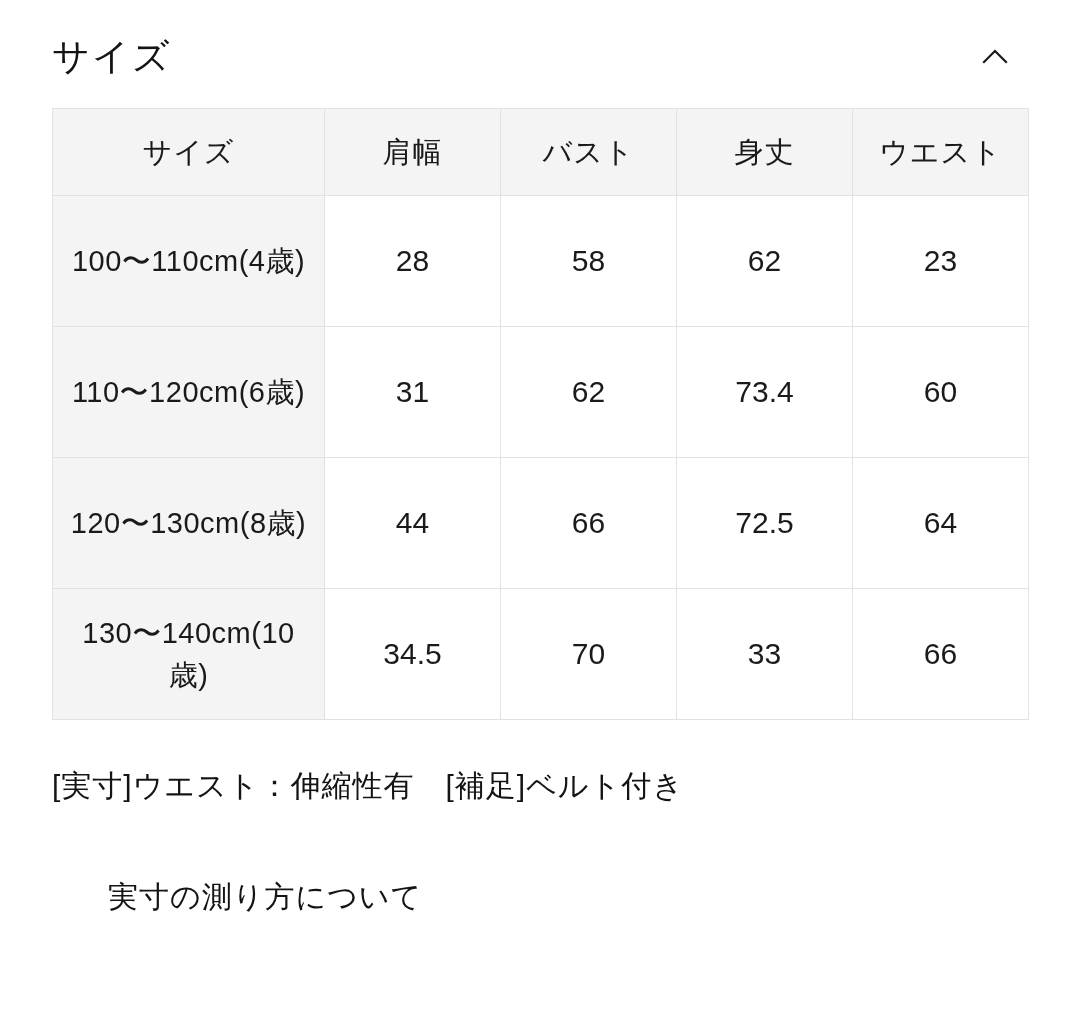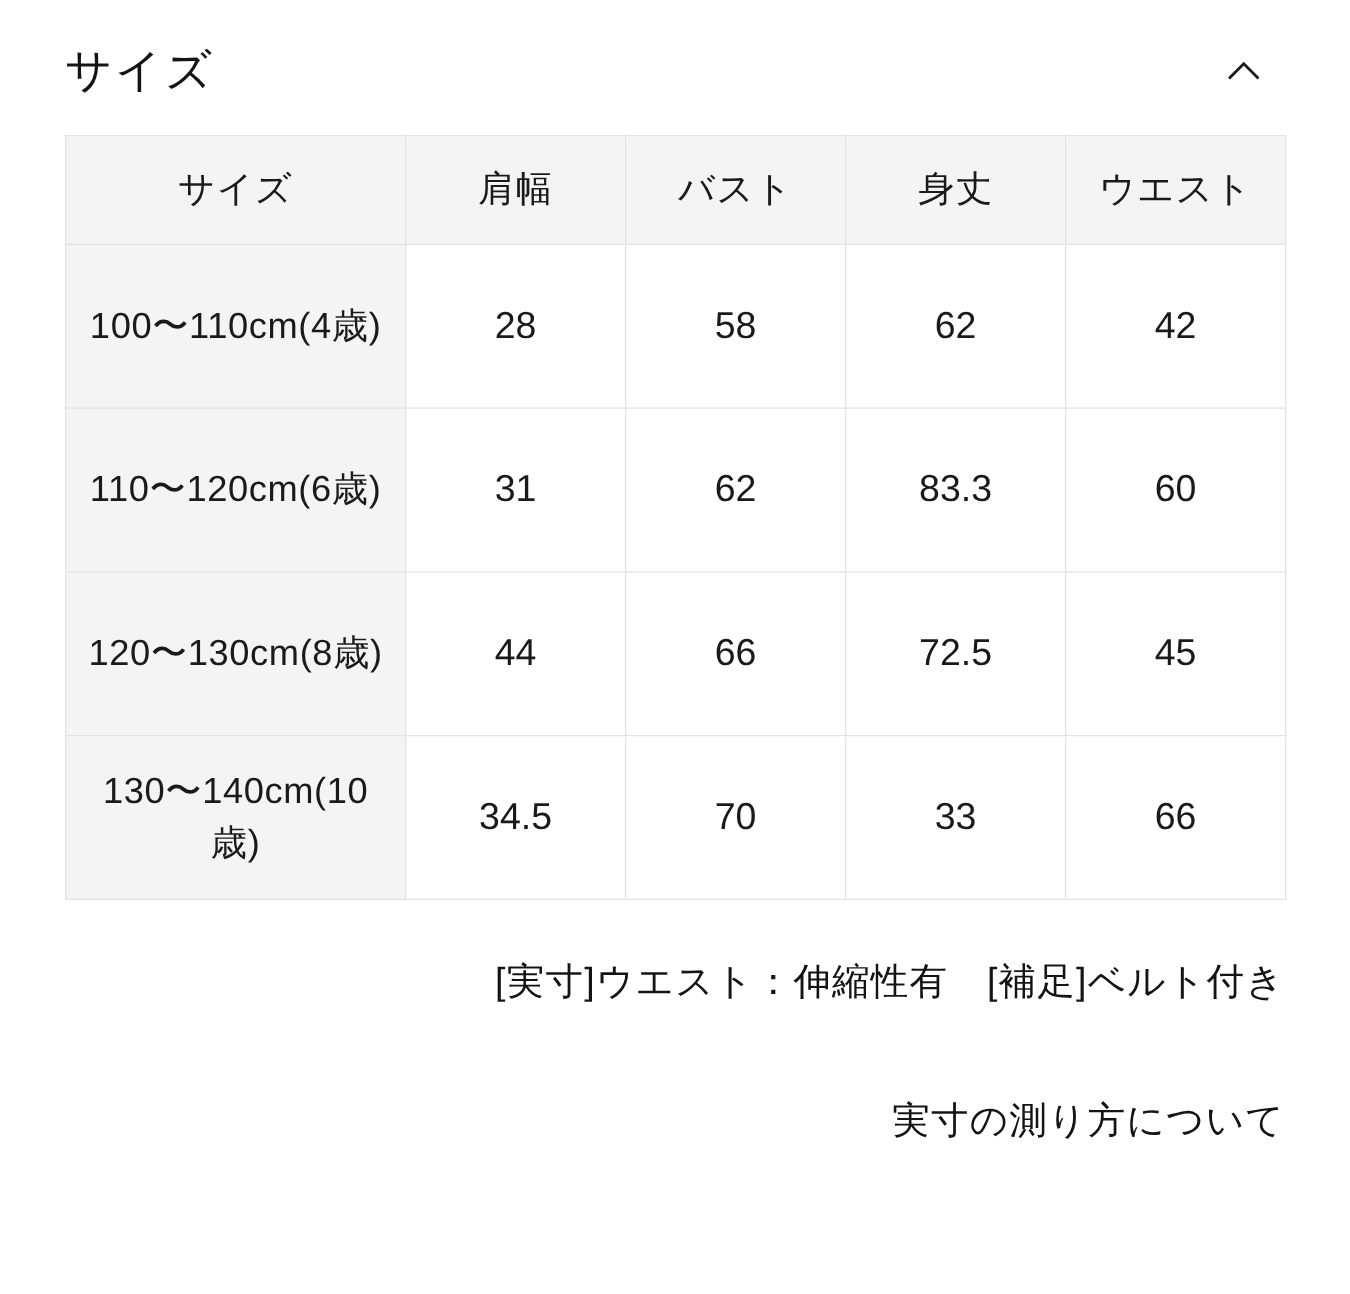--- a/index.html
+++ b/index.html
@@ -85,21 +85,21 @@
   .col-size { width: 272px; }
   .col-data { width: 176px; }
   
   .notes {
     margin-top: 38px;
     font-size: 30px;
     line-height: 1.85;
     color: #141414;
     letter-spacing: 1px;
   }
-  .note-line { white-space: pre; text-align: right; }
+  .note-line { white-space: pre; }
   .note-link {
     color: #141414;
     text-decoration: none;
     cursor: pointer;
   }
 </style>
 </head>
 <body>
 
 <div class="page">
@@ -129,35 +129,35 @@
         <th>身丈</th>
         <th>ウエスト</th>
       </tr>
     </thead>
     <tbody>
       <tr>
         <td class="rowhead">100〜110cm(4歳)</td>
         <td>28</td>
         <td>58</td>
         <td>62</td>
-        <td>42</td>
+        <td>23</td>
       </tr>
       <tr>
         <td class="rowhead">110〜120cm(6歳)</td>
         <td>31</td>
         <td>62</td>
-        <td>83.3</td>
+        <td>73.4</td>
         <td>60</td>
       </tr>
       <tr>
         <td class="rowhead">120〜130cm(8歳)</td>
         <td>44</td>
         <td>66</td>
         <td>72.5</td>
-        <td>45</td>
+        <td>64</td>
       </tr>
       <tr>
         <td class="rowhead">130〜140cm(10歳)</td>
         <td>34.5</td>
         <td>70</td>
         <td>33</td>
         <td>66</td>
       </tr>
     </tbody>
   </table>

